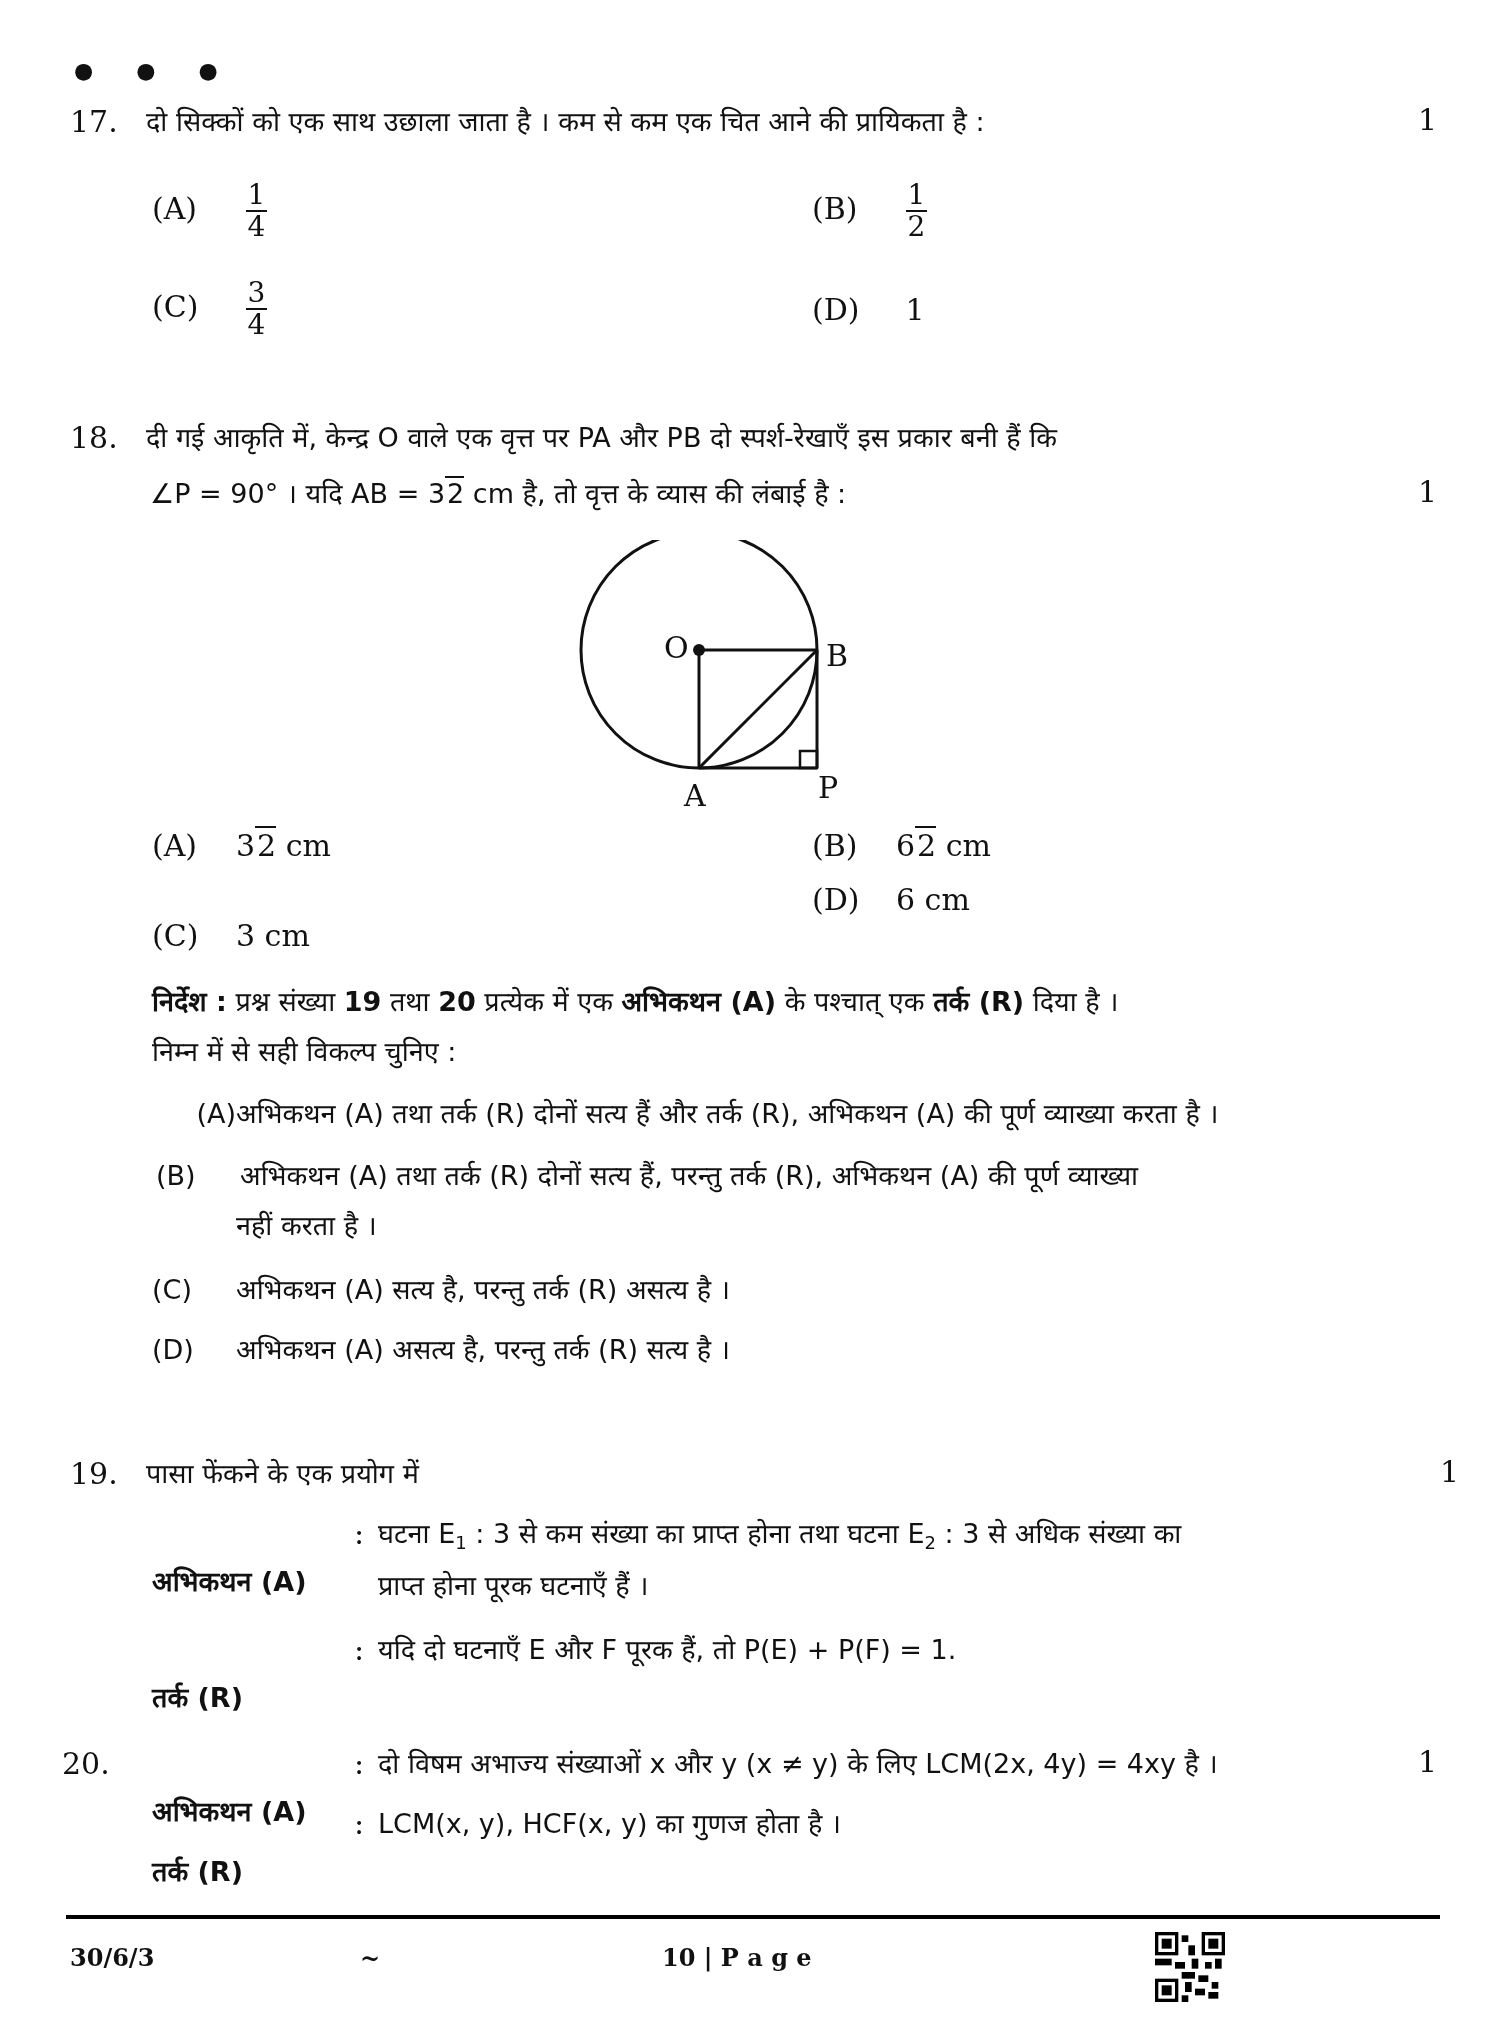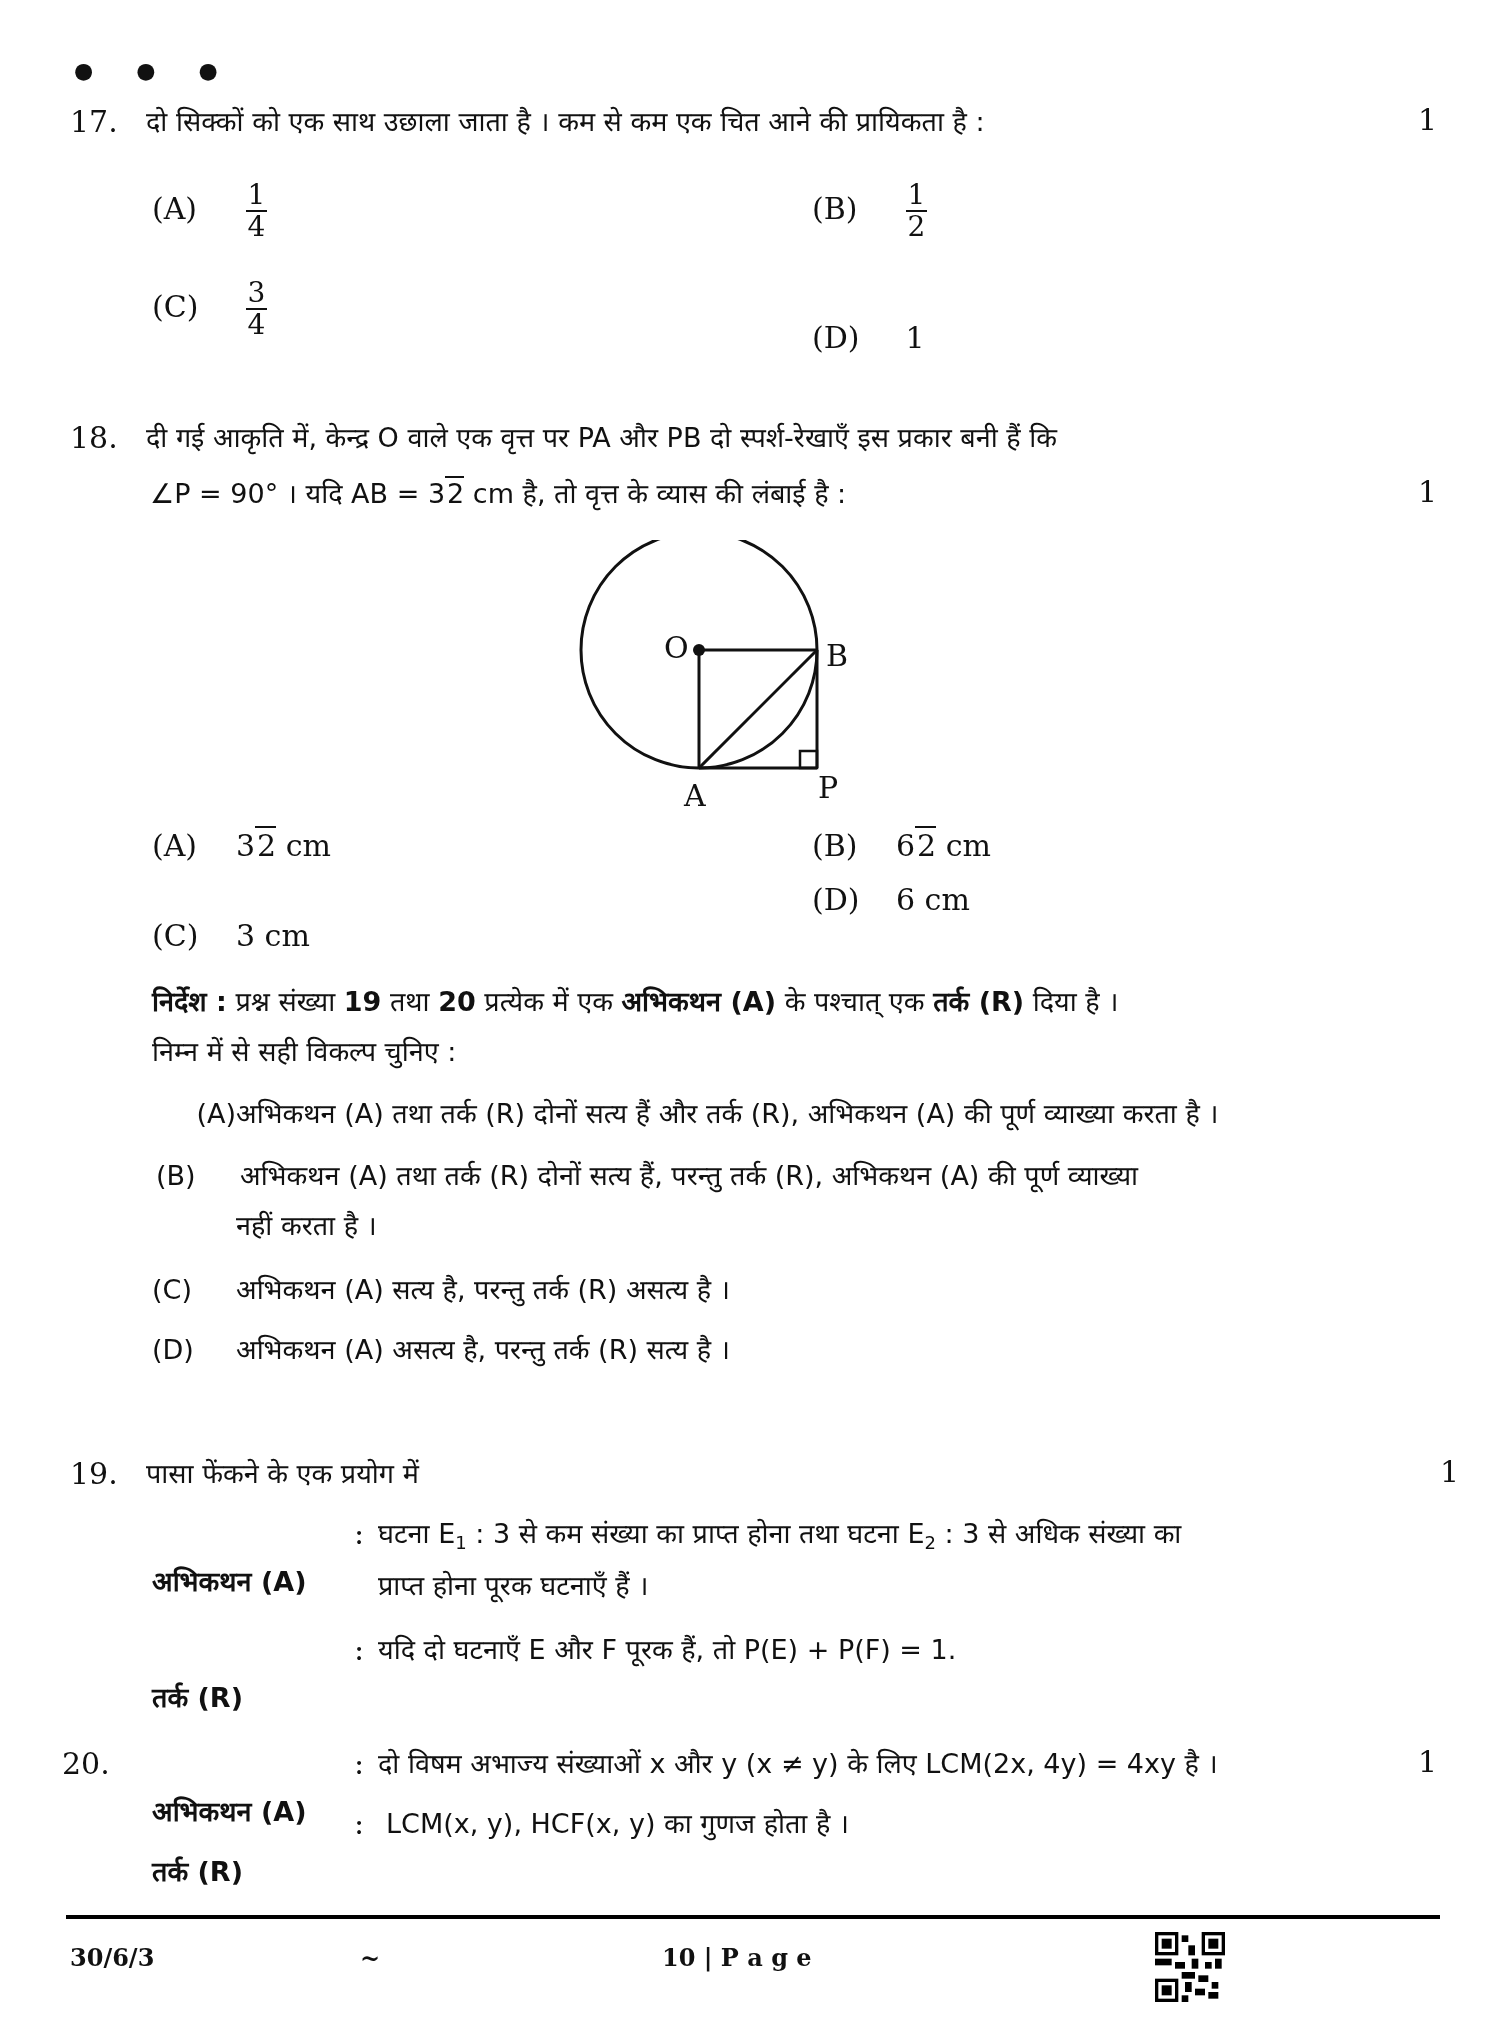--- a/index.html
+++ b/index.html
@@ -47,21 +47,21 @@
         <span>2</span>
       </span>
   </div>
   <div class="abs txt" style="left:152px; top:278px;">
     <span class="opt-label">(C)</span>
     <span class="frac">
         <span class="num">3</span>
         <span>4</span>
       </span>
   </div>
-  <div class="abs txt" style="left:812px; top:290px;margin-top:28px;">
+  <div class="abs txt" style="left:812px; top:290px;">
     <span class="opt-label">(D)</span>
     <span>1</span>
   </div>
 </div>
 
 <div>
   <div class="abs txt" style="left:70px; top:418px;">18.</div>
   <div class="abs txt hi" style="left:146px; top:418px;">दी गई आकृति में, केन्द्र O वाले एक वृत्त पर PA और PB दो स्पर्श-रेखाएँ इस प्रकार बनी हैं कि</div>
   <div class="abs txt hi" style="left:150px; top:474px;">
     <span>∠P = 90° । यदि AB = 3</span><span class="sqrt">2</span><span> cm है, तो वृत्त के व्यास की लंबाई है :</span>
@@ -137,21 +137,21 @@
 
 <div>
   <div class="abs txt" style="left:62px; top:1744px;">20.</div>
   <div class="abs txt hi b" style="left:152px; top:1744px;">अभिकथन (A)</div>
   <div class="abs txt" style="left:354px; top:1744px;">:</div>
   <div class="abs txt hi" style="left:378px; top:1744px;">दो विषम अभाज्य संख्याओं x और y (x ≠ y) के लिए LCM(2x, 4y) = 4xy है ।</div>
   <div class="abs marks" style="left:1418px; top:1744px;">1</div>
 
   <div class="abs txt hi b" style="left:152px; top:1804px;">तर्क (R)</div>
   <div class="abs txt" style="left:354px; top:1804px;">:</div>
-  <div class="abs txt hi" style="left:378px; top:1804px;margin-left:8px;">LCM(x, y),  HCF(x, y) का गुणज होता है ।</div>
+  <div class="abs txt hi" style="left:378px; top:1804px;">LCM(x, y),  HCF(x, y) का गुणज होता है ।</div>
 </div>
 
 <div class="rule"></div>
 <div class="abs footer" style="left:70px;">30/6/3</div>
 <div class="abs footer" style="left:360px;">~</div>
 <div class="abs footer" style="left:662px;">10 | P a g e</div>
 <svg class="qr" viewBox="0 0 21 21">
   <rect x="0" y="0" width="7" height="7" fill="#000"></rect>
     <rect x="1" y="1" width="5" height="5" fill="#fff"></rect>
     <rect x="2" y="2" width="3" height="3" fill="#000"></rect>

